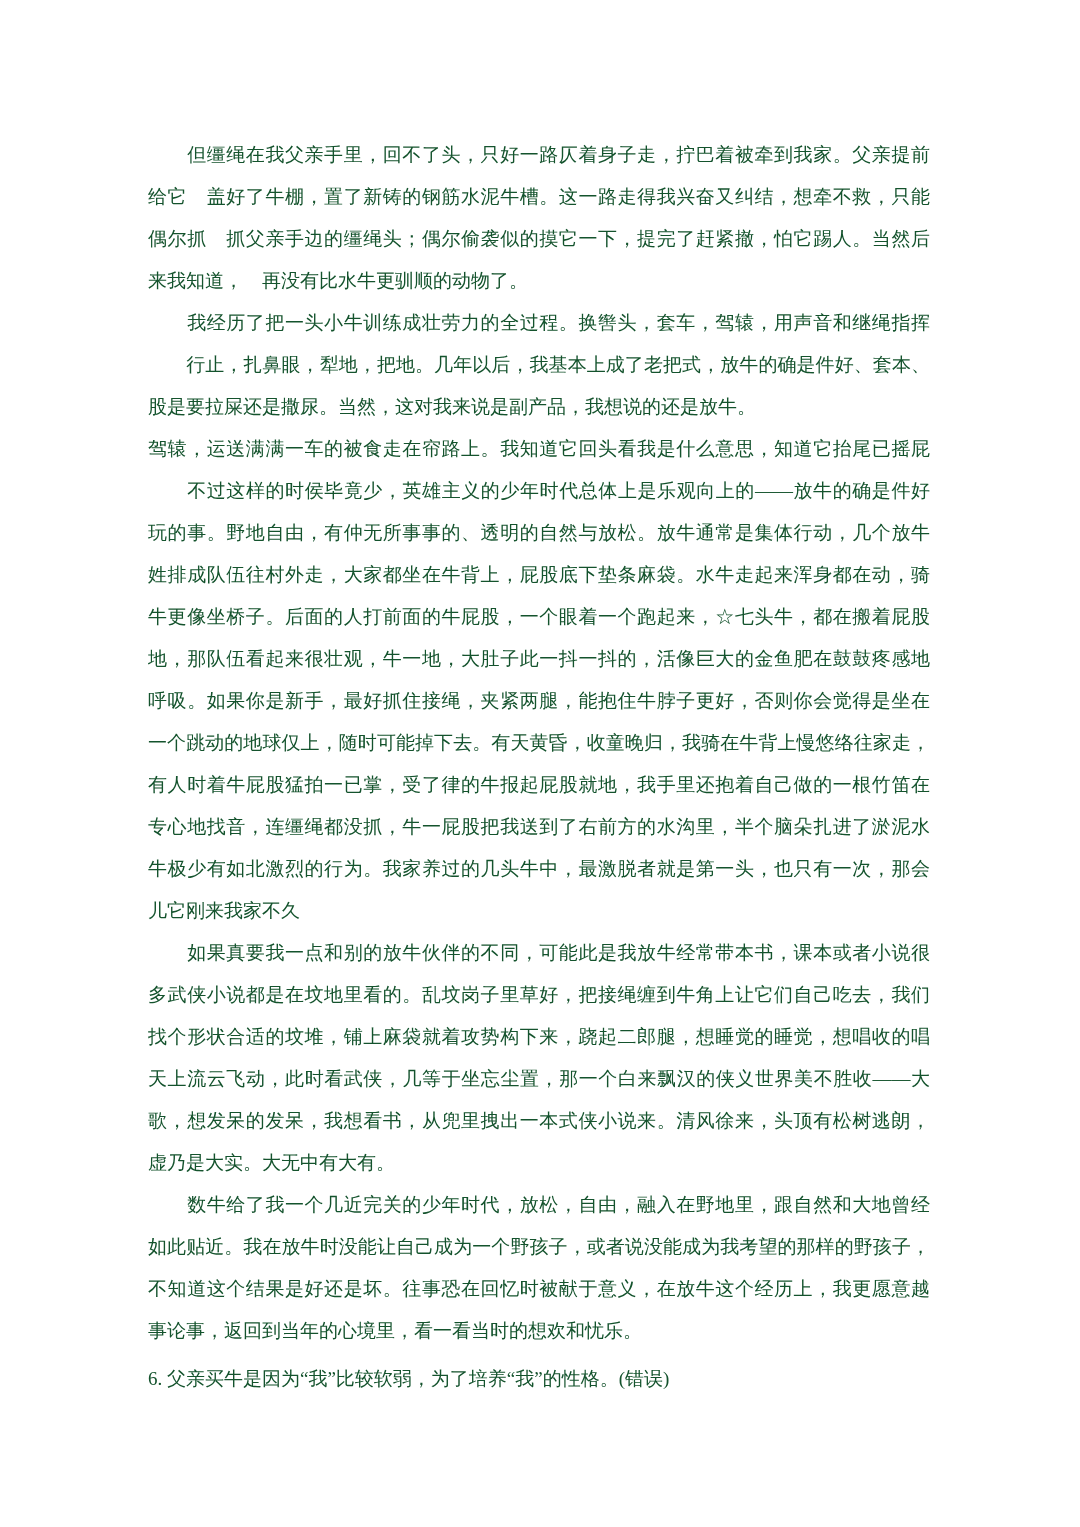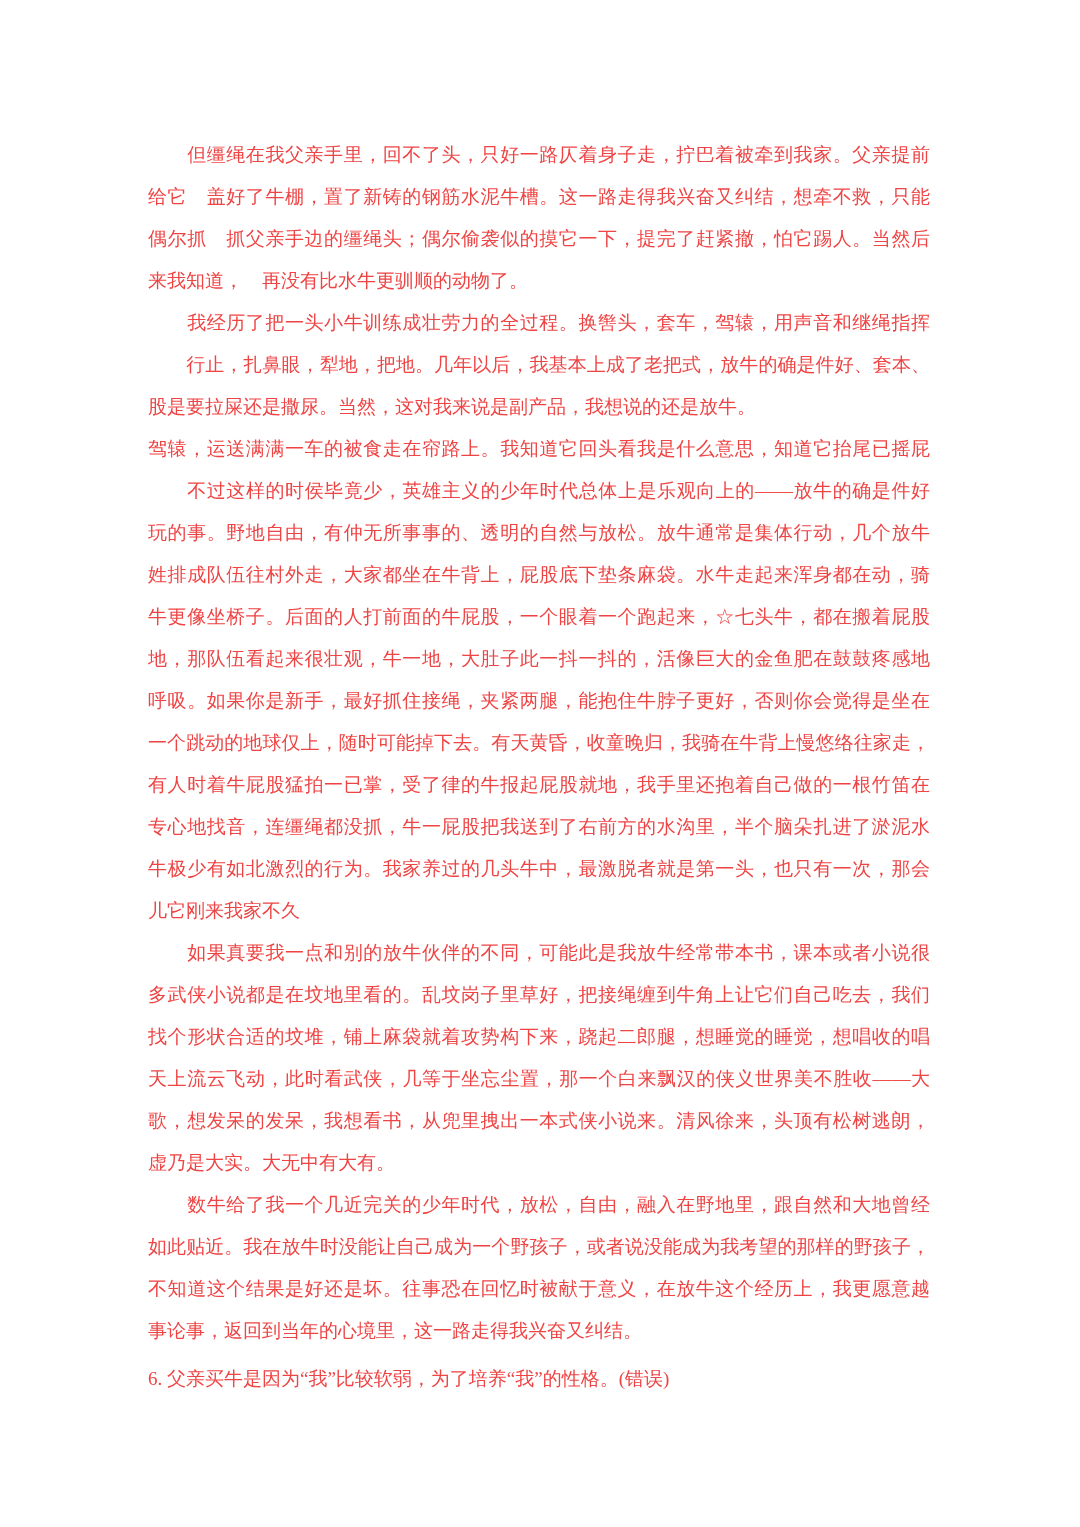--- a/index.html
+++ b/index.html
@@ -12,21 +12,21 @@
     background: #ffffff;
     position: relative;
     font-family: "Liberation Serif", "DejaVu Serif", serif;
     overflow: hidden;
   }
   .page {
     position: absolute;
     left: 148px;
     top: 134px;
     width: 782px;
-    color: #ef4444;
+    color: #14532d;
   }
   .line {
     font-size: 19px;
     line-height: 42px;
     height: 42px;
     letter-spacing: 0px;
     text-align: justify;
     text-align-last: justify;
     white-space: pre;
     overflow: hidden;
@@ -76,17 +76,17 @@
         <div class="line">多武侠小说都是在坟地里看的。乱坟岗子里草好，把接绳缠到牛角上让它们自己吃去，我们</div>
         <div class="line">找个形状合适的坟堆，铺上麻袋就着攻势构下来，跷起二郎腿，想睡觉的睡觉，想唱收的唱</div>
         <div class="line">天上流云飞动，此时看武侠，几等于坐忘尘置，那一个白来飘汉的侠义世界美不胜收——大</div>
         <div class="line">歌，想发呆的发呆，我想看书，从兜里拽出一本式侠小说来。清风徐来，头顶有松树逃朗，</div>
         <div class="line end">虚乃是大实。大无中有大有。</div>
       </div>
       <div>
         <div class="line">　　数牛给了我一个几近完关的少年时代，放松，自由，融入在野地里，跟自然和大地曾经</div>
         <div class="line">如此贴近。我在放牛时没能让自己成为一个野孩子，或者说没能成为我考望的那样的野孩子，</div>
         <div class="line">不知道这个结果是好还是坏。往事恐在回忆时被献于意义，在放牛这个经历上，我更愿意越</div>
-        <div class="line end">事论事，返回到当年的心境里，这一路走得我兴奋又纠结。</div>
+        <div class="line end">事论事，返回到当年的心境里，看一看当时的想欢和忧乐。</div>
       </div>
     </div>
   <div class="line question">6. 父亲买牛是因为“我”比较软弱，为了培养“我”的性格。(错误)</div>
 </div>
 
 </body></html>

